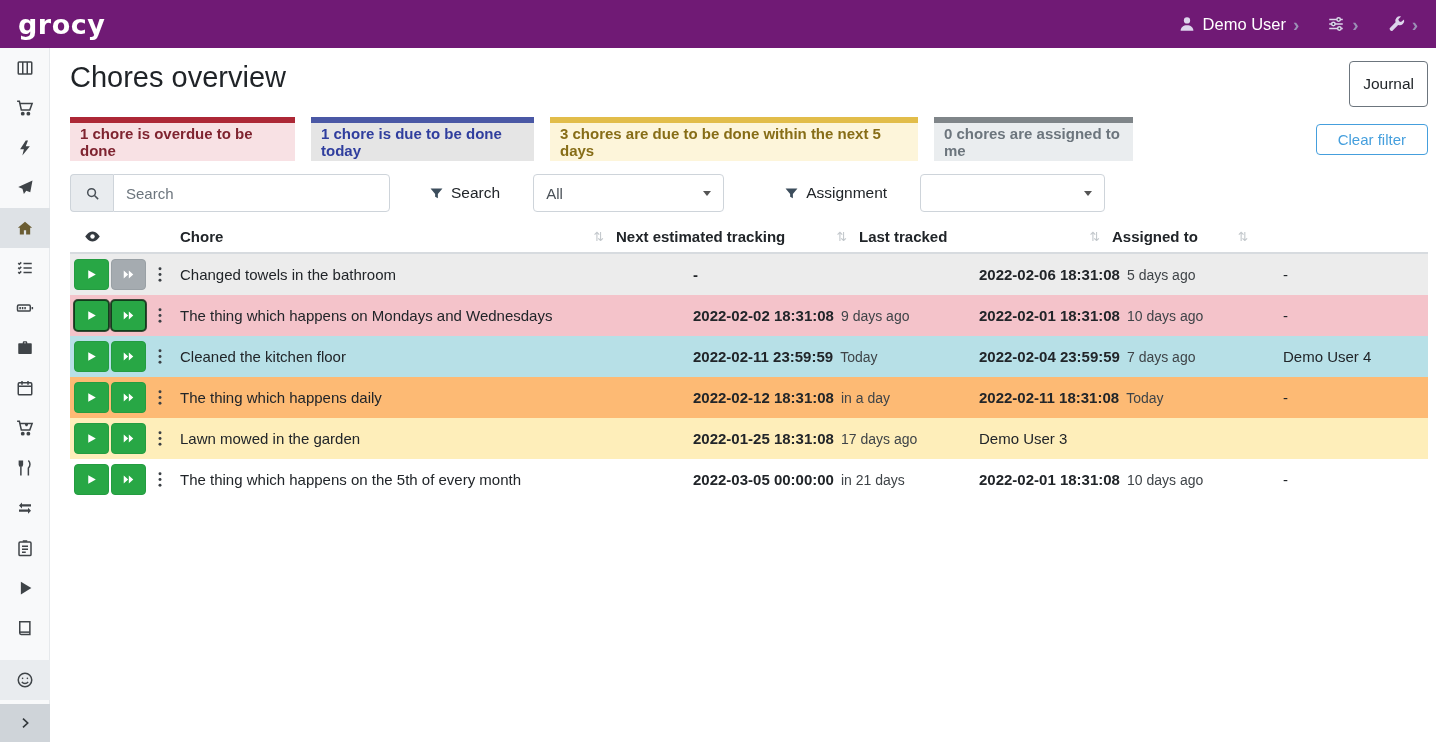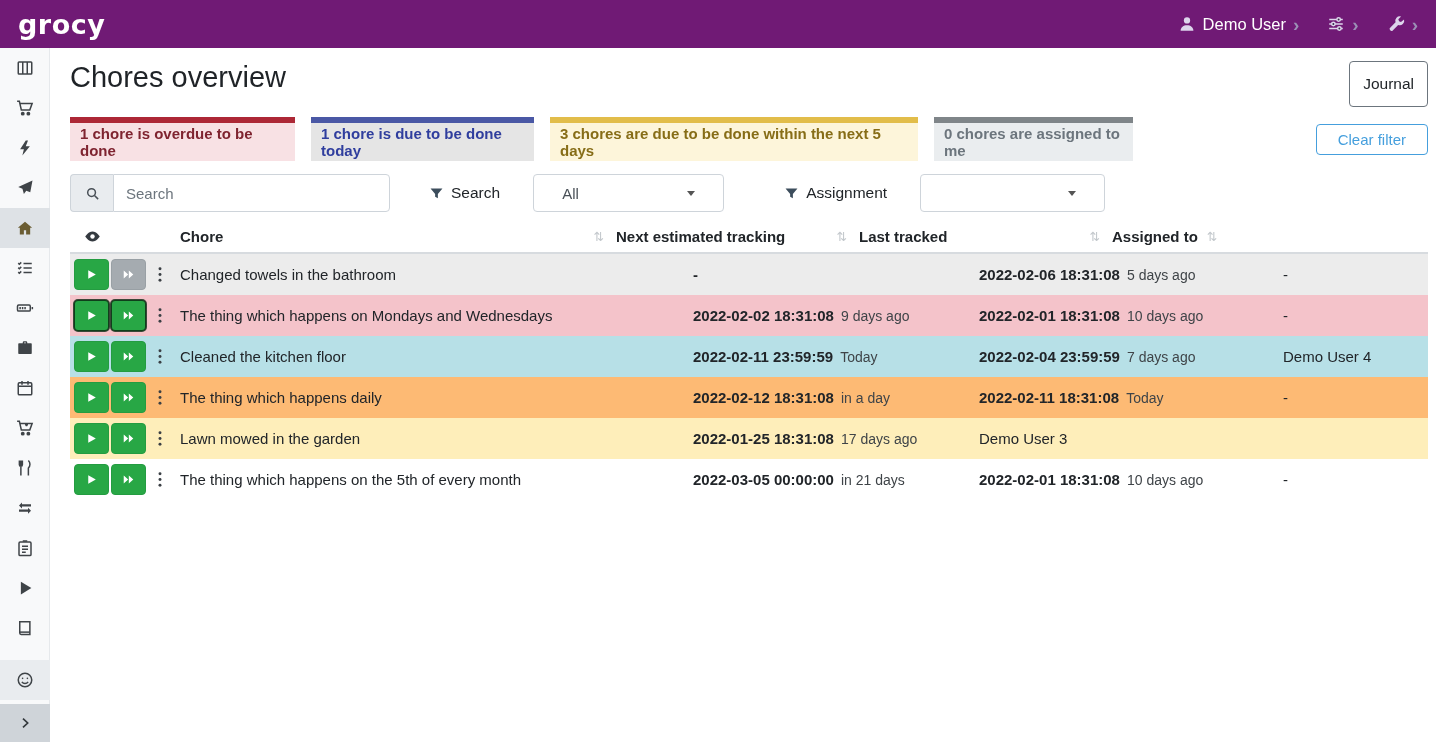--- a/index.html
+++ b/index.html
@@ -54,37 +54,37 @@
   .search-group { display:flex; width:320px; height:38px; }
   .addon { width:43px; background:#e9ecef; border:1px solid #ced4da; border-right:none;
     border-radius:4px 0 0 4px; display:flex; align-items:center; justify-content:center; color:#495057; }
   .addon svg { width:15px; height:15px; }
   .search-group input { flex:1; border:1px solid #ced4da; border-radius:0 4px 4px 0; padding:8px 12px;
     font-size:15px; color:#495057; outline:none; font-family:"Liberation Sans",sans-serif; }
   .search-group input::placeholder { color:#6c757d; }
   .flt-label { display:flex; align-items:center; gap:7px; font-size:15.5px; color:#212529; }
   .flt-label svg { width:15px; height:15px; color:#3c4d5c; }
   .select { height:38px; border:1px solid #ced4da; border-radius:4px; background:#fff;
-    display:flex; align-items:center; justify-content:space-between; padding:0 28px;
+    display:flex; align-items:center; justify-content:space-between; padding:0 12px;
     color:#495057; font-size:15px; cursor:pointer; }
   .select.status { width:191px; margin-left:33px; }
   .select.assign { width:185px; margin-left:33px; }
   .caret-down { width:0; height:0; border-left:4px solid transparent; border-right:4px solid transparent;
     border-top:5px solid #555; }
   .ml-status { margin-left:39px; }
   .ml-assign { margin-left:60px; }
 
   
   .table { margin-top:8px; }
   .thead { display:grid; grid-template-columns:110px 436px 243px 253px 1fr; height:34px;
     align-items:center; border-bottom:2px solid #d7dbdf; font-weight:700; font-size:15px; }
   .th { display:flex; align-items:center; justify-content:space-between; padding-right:12px; cursor:pointer; }
   .th.first { padding-left:14px; justify-content:flex-start; color:#343a40; }
   .th.first svg { width:17px; height:17px; }
-  .th.assigned { justify-content:flex-start; gap:9px; }
+  .th.assigned { justify-content:flex-start; gap:40px; }
   .sort { color:#c3c8cc; font-size:12.5px; font-weight:400; }
 
   .trow { display:grid; grid-template-columns:110px 513px 286px 304px 1fr; height:41px; align-items:center; }
   .cell { font-size:15px; color:#212529; }
   .acts { display:flex; align-items:center; gap:2px; padding-left:4px; }
   .btn { width:35px; height:31px; border-radius:4px; border:1px solid #249c41; background:#28a745;
     display:flex; align-items:center; justify-content:center; cursor:pointer; padding:0; }
   .btn svg { width:13px; height:13px; }
   .btn.disabled { background:#a5abb0; border-color:#99a0a5; }
   .btn.hl { outline:2px solid rgba(10,40,18,.8); outline-offset:-1px; }

